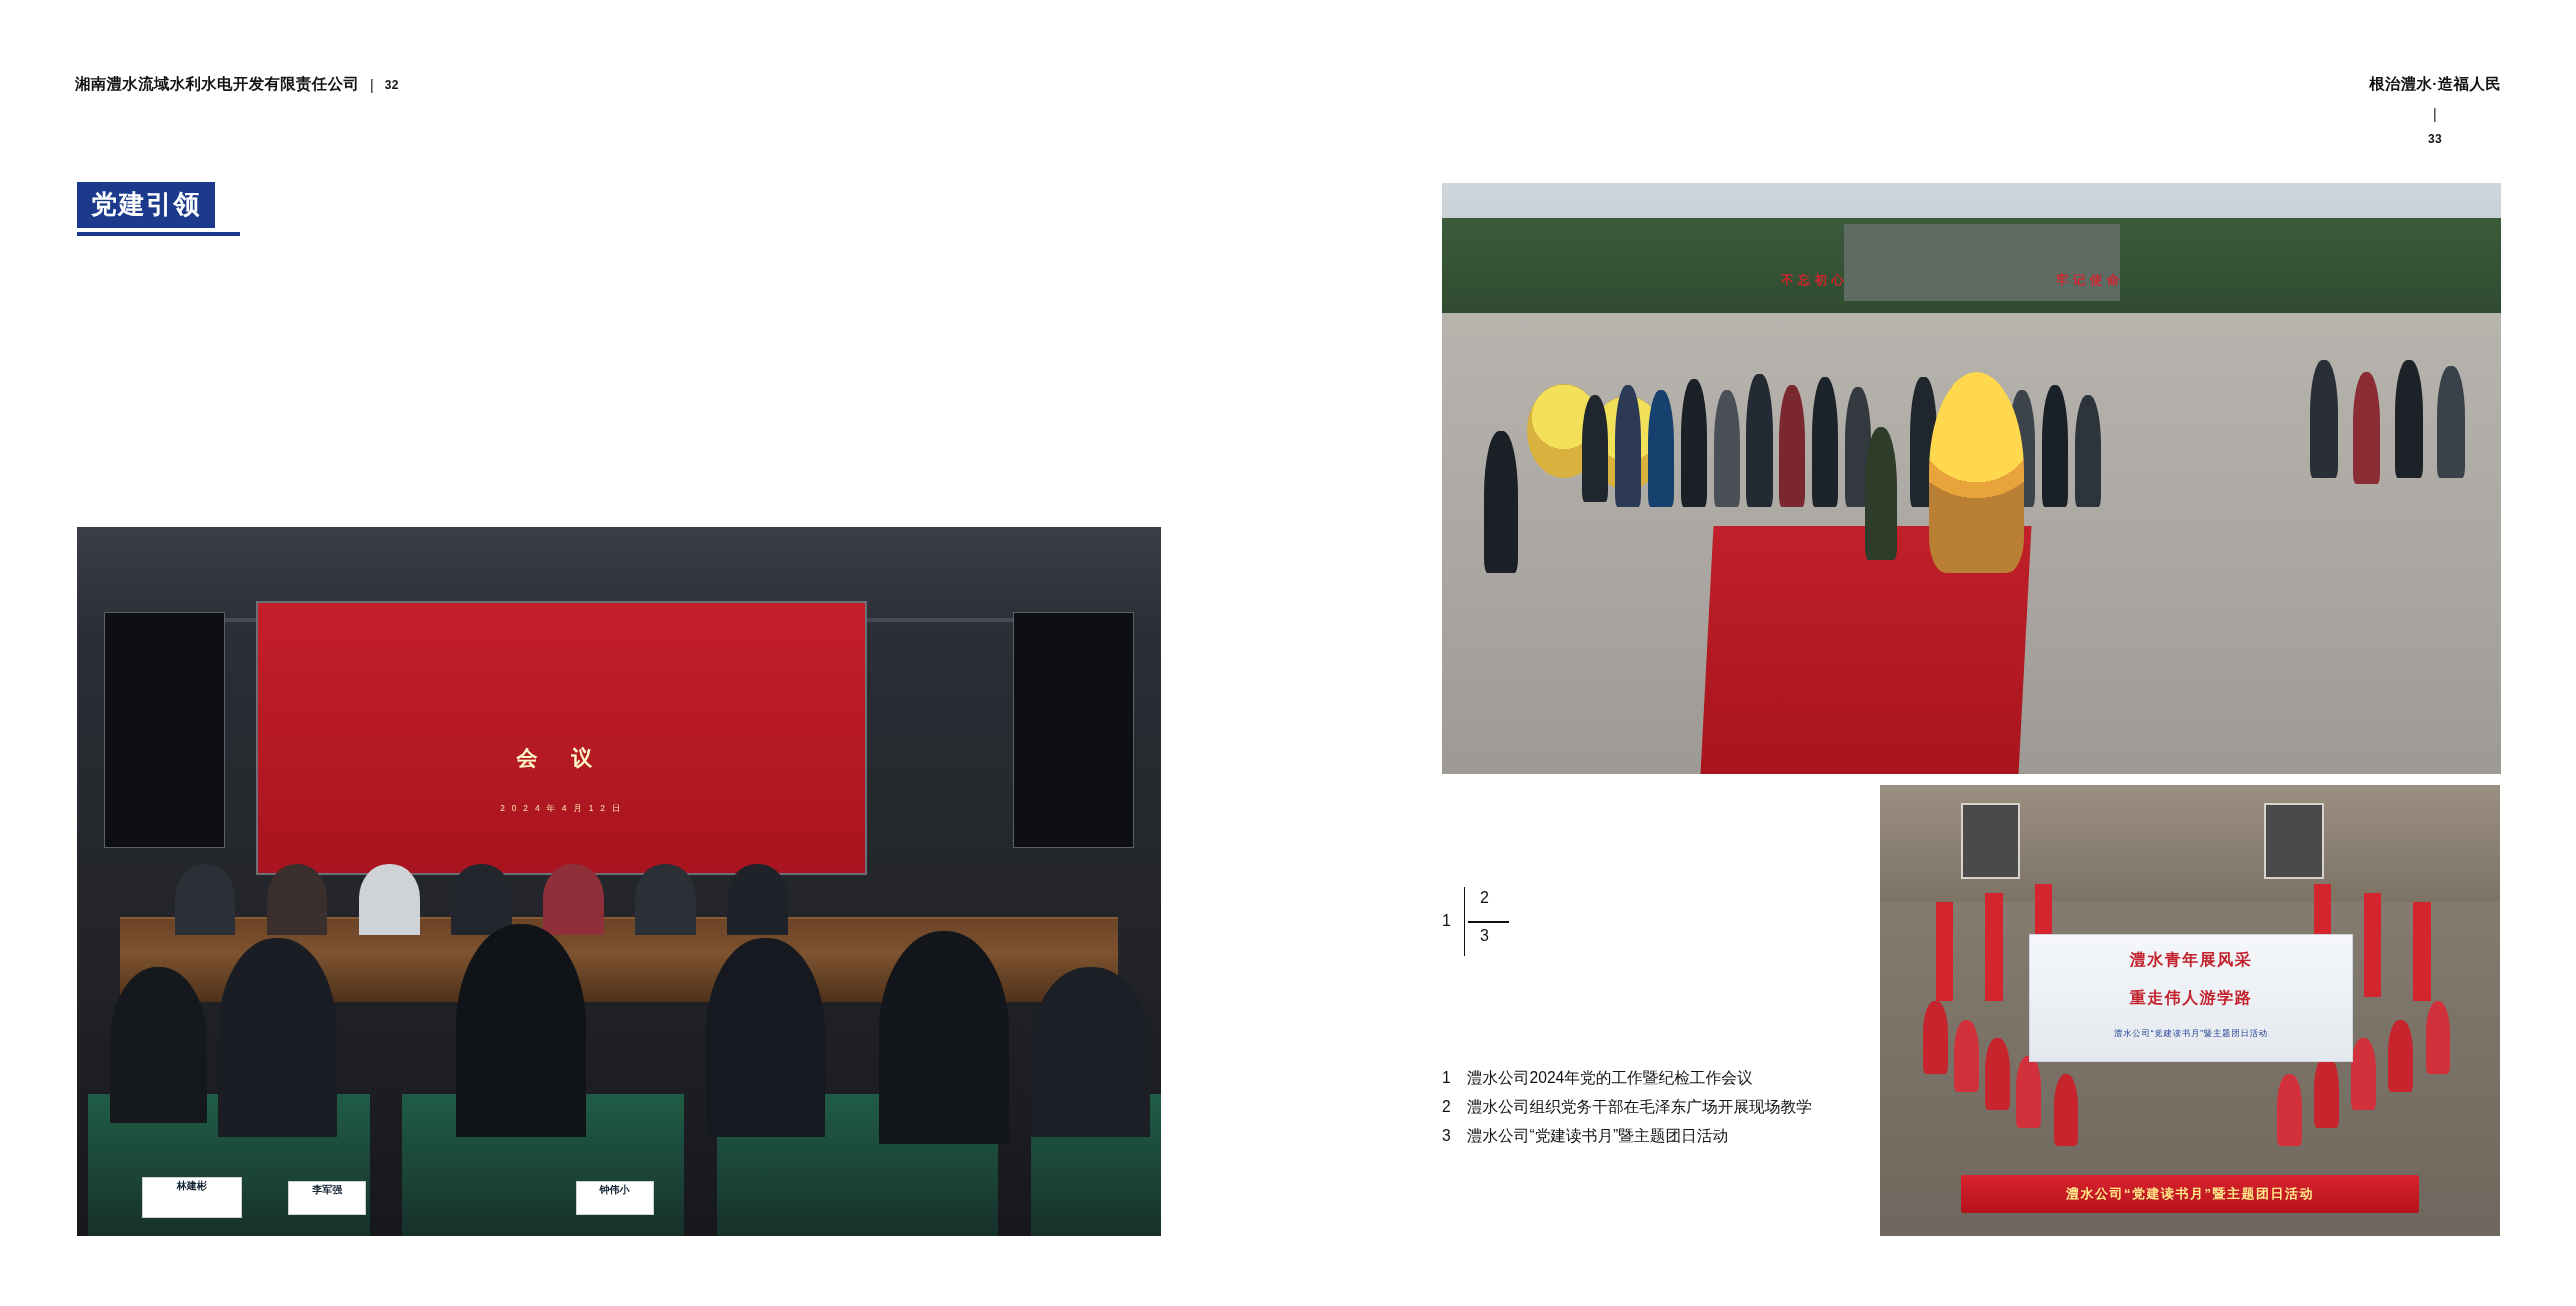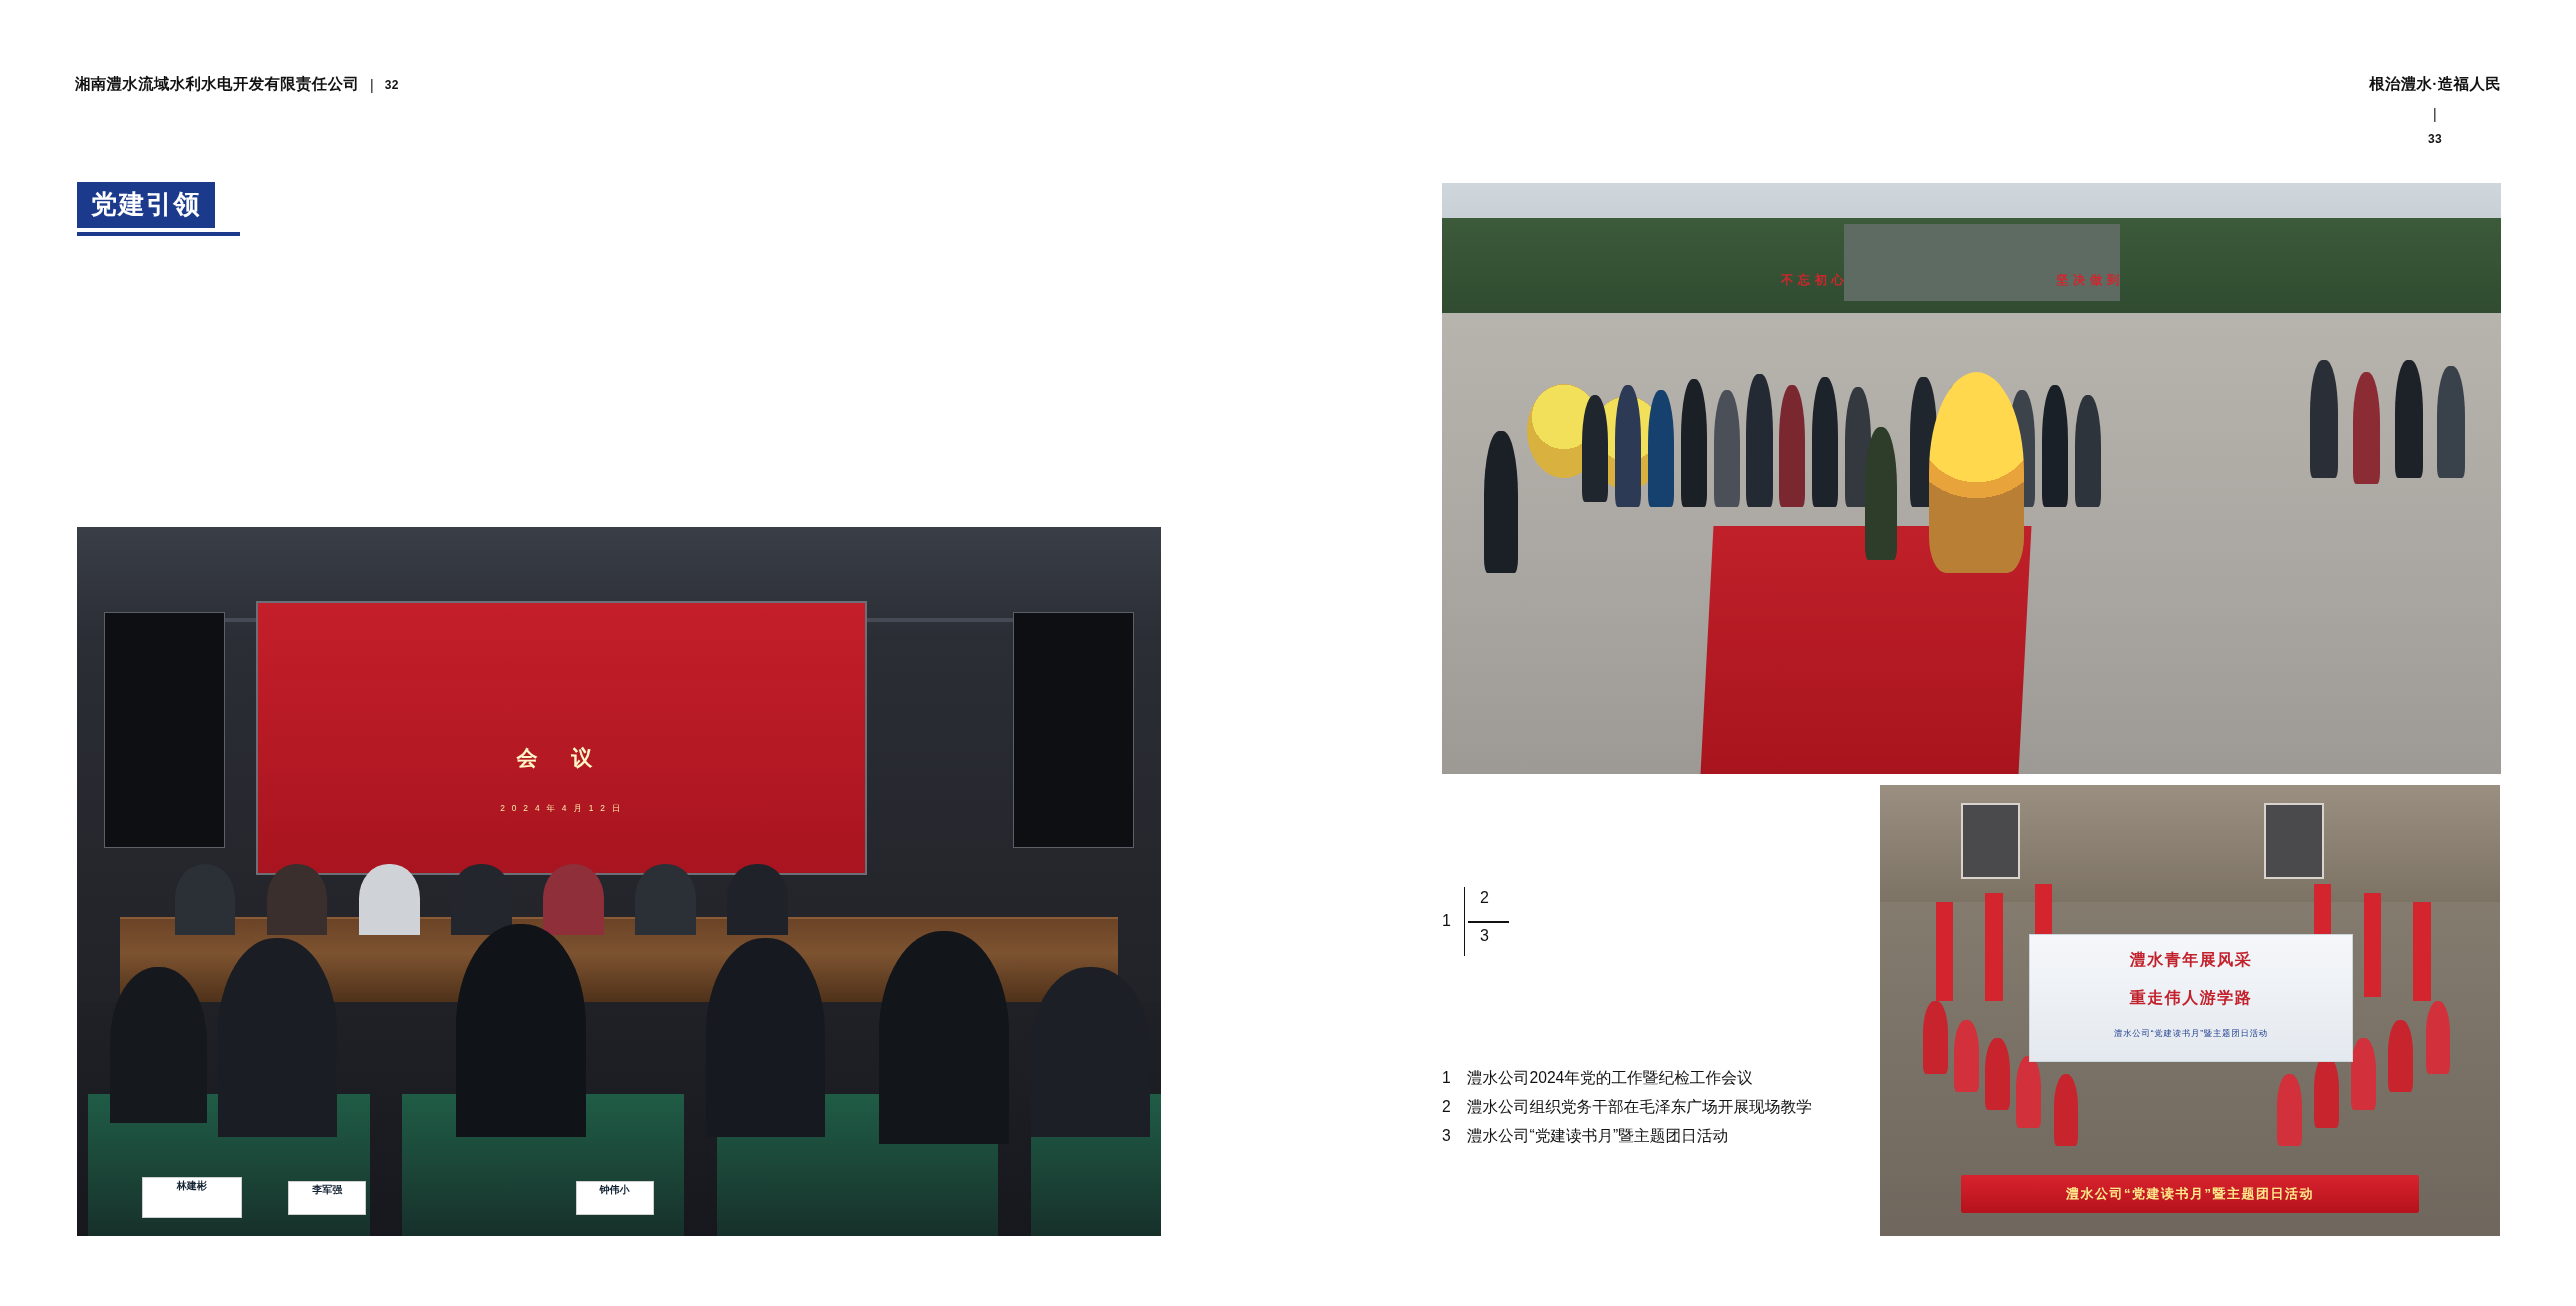--- a/index.html
+++ b/index.html
@@ -292,21 +292,21 @@
     <div class="p1-nameplate" style="left:46%; bottom:3%;   width:7%;  height:4.5%;">钟伟小</div>
   </div>
 
   <div class="photo" id="photo-2">
     <div class="p2-sky"></div>
     <div class="p2-trees"></div>
     <div class="p2-bldg"></div>
     <div class="p2-ground"></div>
 
     <div class="p2-banner" style="left:32%;">不忘初心</div>
-    <div class="p2-banner" style="left:58%;">坚决做到</div>
+    <div class="p2-banner" style="left:58%;">牢记使命</div>
 
     <div class="p2-carpet"></div>
 
     <div class="p2-sidewreath" style="left:8%; top:34%;"></div>
     <div class="p2-sidewreath" style="left:14%; top:36%;"></div>
 
     <div class="p2-crowd">
       <div class="p2-fig" style="left:2%;  top:22%; width:4%; height:40%; background:#20262e;"></div>
       <div class="p2-fig" style="left:7%;  top:18%; width:4%; height:46%; background:#2d3a55;"></div>
       <div class="p2-fig" style="left:12%; top:20%; width:4%; height:44%; background:#16406e;"></div>

